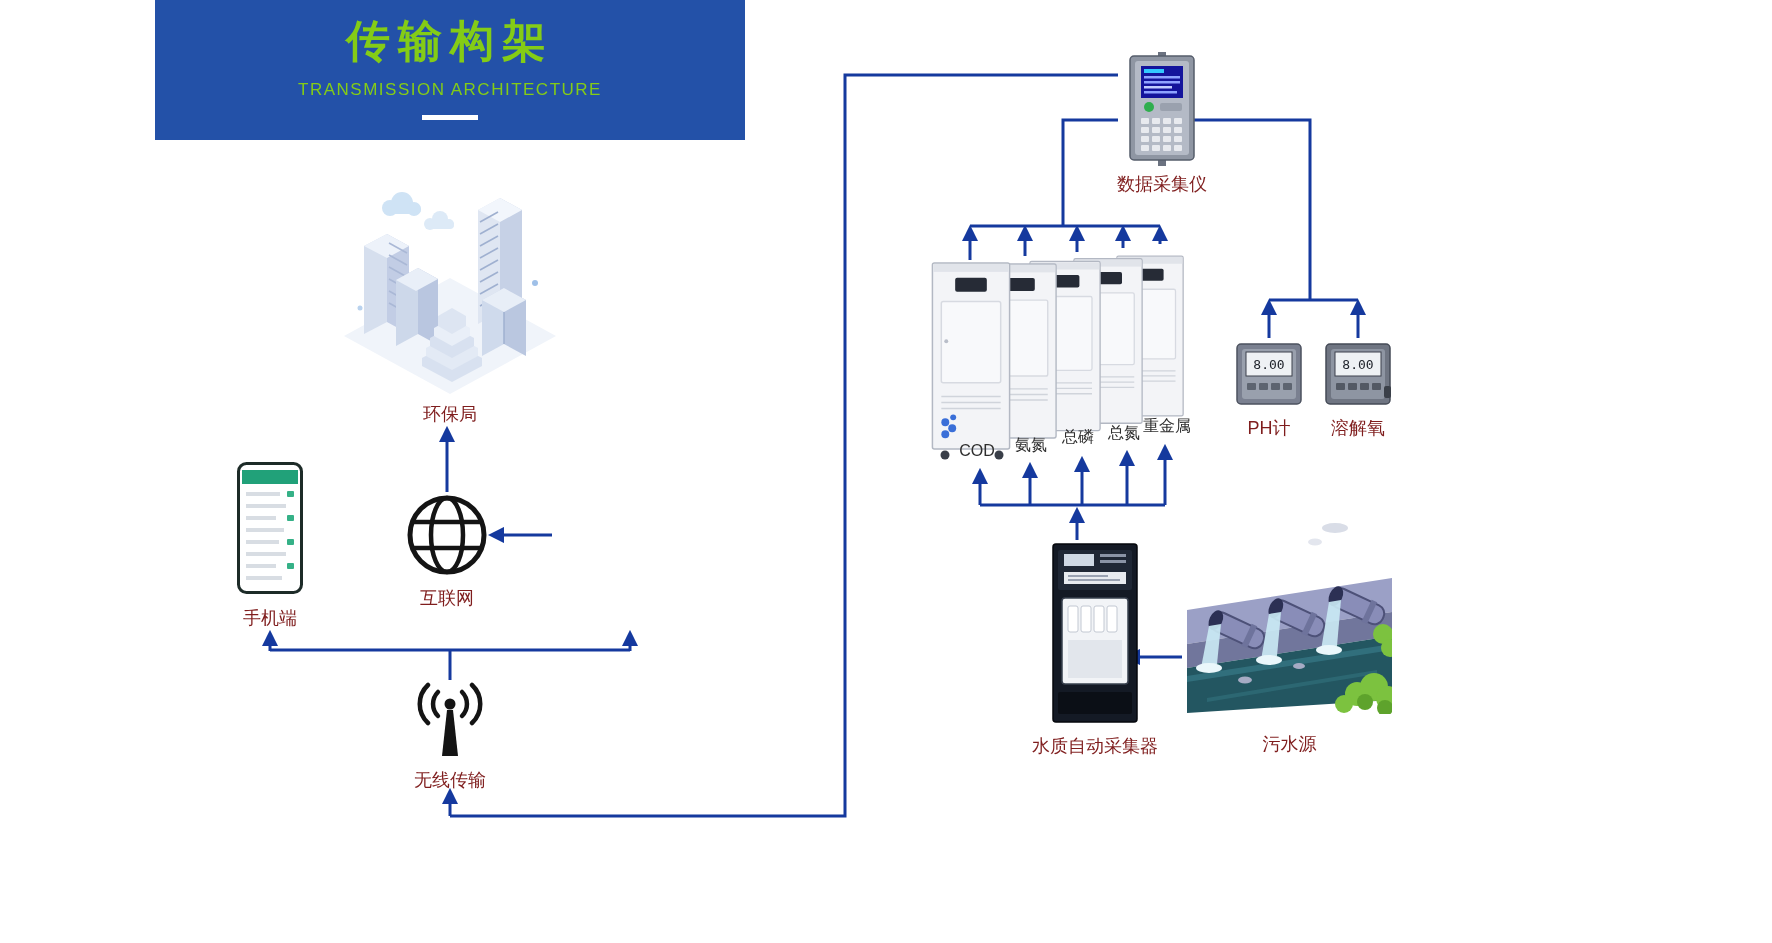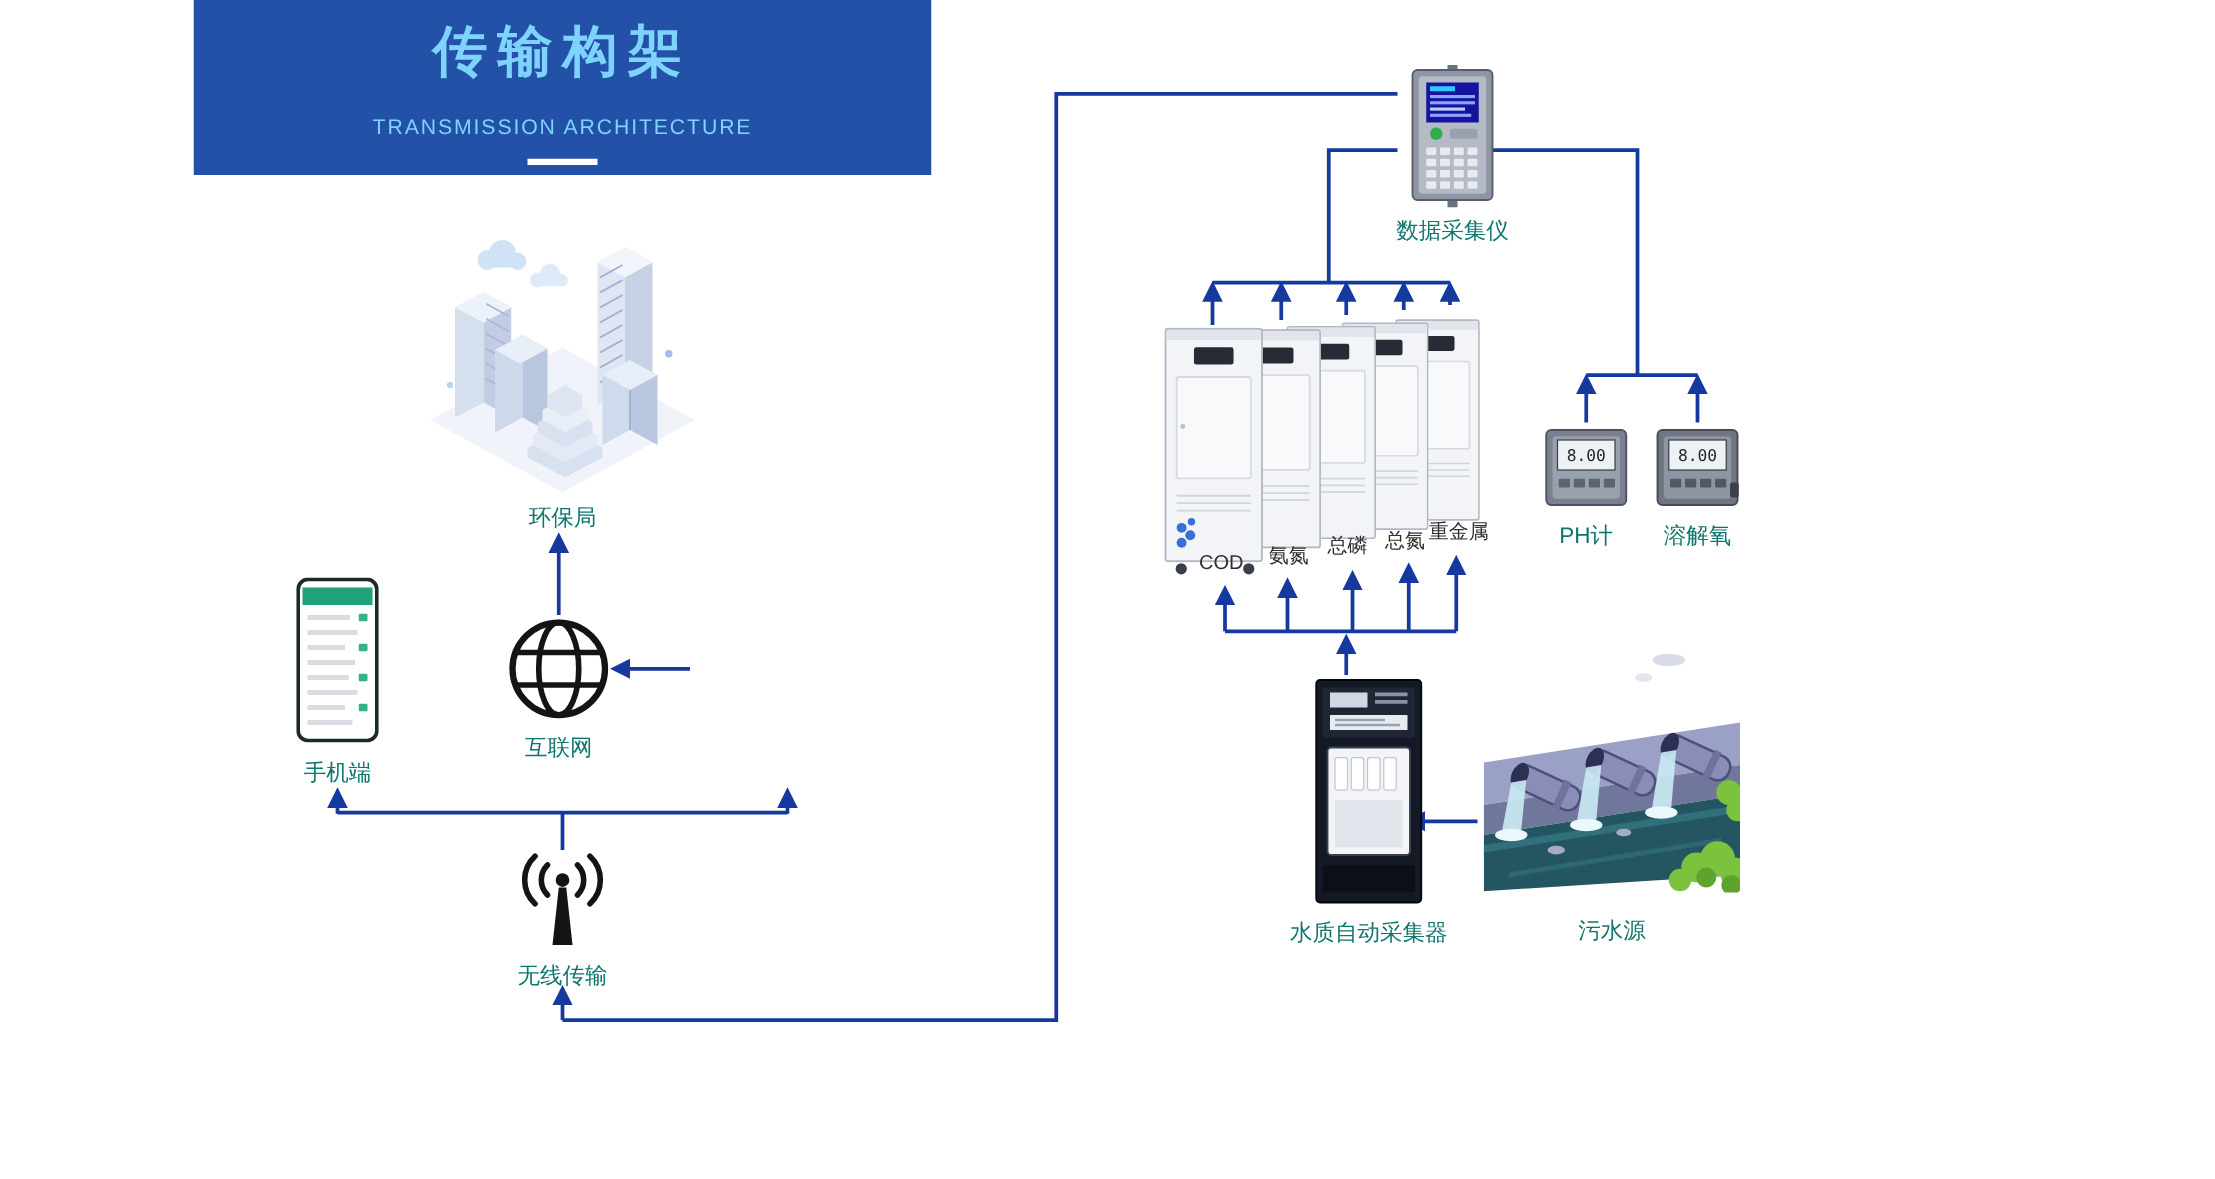--- a/index.html
+++ b/index.html
@@ -1,27 +1,27 @@
 <!DOCTYPE html>
 <html><head>
 <meta charset="utf-8">
 <style>
   * { margin:0; padding:0; box-sizing:border-box; }
   html,body { width:1772px; height:943px; overflow:hidden; background:#ffffff;
               font-family:"Liberation Sans","DejaVu Sans",sans-serif; }
   #canvas { position:absolute; left:0; top:0; width:1772px; height:943px; background:#fff; }
   #connectors { position:absolute; left:0; top:0; pointer-events:none; }
   .node { position:absolute; display:flex; flex-direction:column; align-items:center; }
-  .node-label { font-size:18px; color:#0f766e; white-space:nowrap; }
+  .node-label { font-size:18px; color:#7f1d1d; white-space:nowrap; }
   .cab-label { position:absolute; font-size:16px; color:#2f2f2f; white-space:nowrap;
                transform:translate(-50%,-50%); }
   .banner { position:absolute; left:155px; top:0; width:590px; height:140px;
-            background:#2351a8; color:#7dd3fc; display:flex; flex-direction:column; align-items:center; }
+            background:#2351a8; color:#84cc16; display:flex; flex-direction:column; align-items:center; }
   .banner-title { font-size:44px; font-weight:bold; letter-spacing:8px; margin-top:12px; }
-  .banner-sub { font-size:17px; letter-spacing:1.5px; margin-top:21px; }
+  .banner-sub { font-size:17px; letter-spacing:1.5px; margin-top:9px; }
   .banner-line { width:56px; height:5px; background:#ffffff; margin-top:15px; }
 </style>
 </head>
 <body>
 
 <div id="canvas">
 
   <svg id="connectors" width="1772" height="943" viewBox="0 0 1772 943">
     <defs>
       <marker id="ah" viewBox="0 0 10 10" refX="7.5" refY="5" markerWidth="5.5" markerHeight="5.5" orient="auto-start-reverse">

